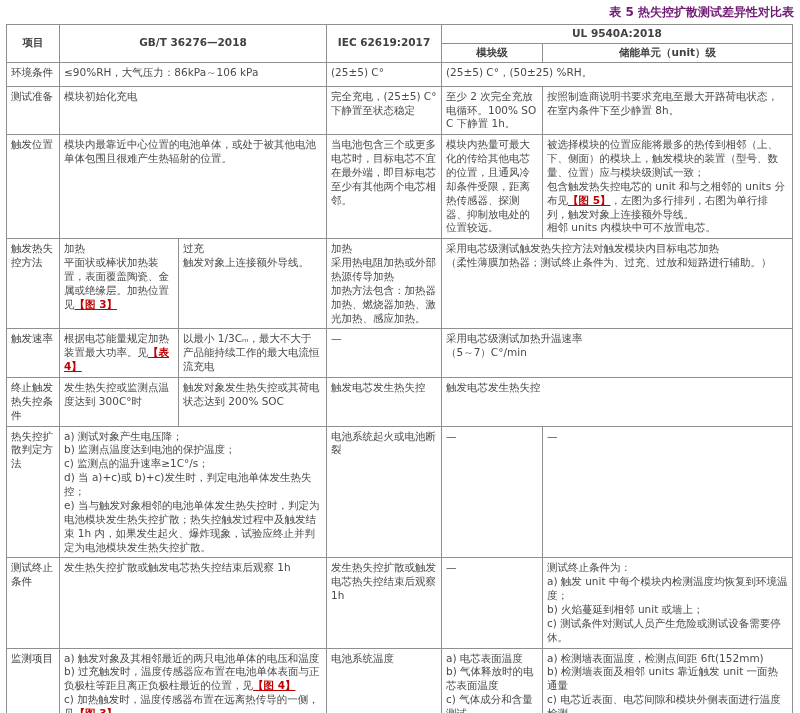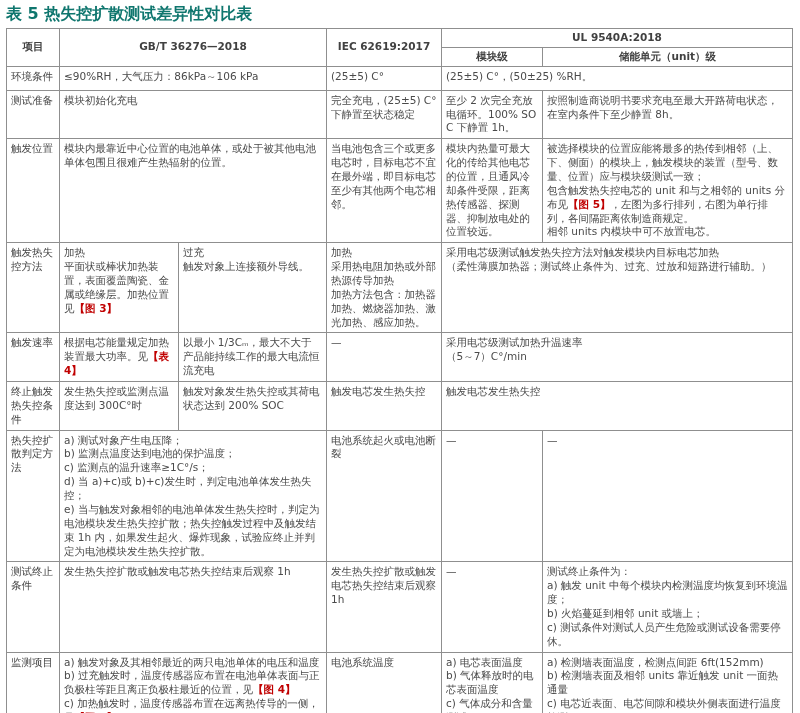--- a/index.html
+++ b/index.html
@@ -10,24 +10,24 @@
   }
   *{box-sizing:border-box;margin:0;padding:0;}
   html,body{background:var(--bg);}
   body{
     width:800px;height:713px;overflow:hidden;
     font-family:"DejaVu Sans",sans-serif;
     color:var(--text);
     padding:2px 6px;
   }
   .page-title{
-    text-align:left;
-    font-size:16px;
+    text-align:right;
+    font-size:12px;
     font-weight:bold;
-    color:#0f766e;
+    color:#701a75;
     padding:2px 0 3px 0;
   }
   table.cmp{
     border-collapse:collapse;
     table-layout:fixed;
     width:786px;
   }
   table.cmp th, table.cmp td{
     border:1px solid var(--border);
     vertical-align:top;
@@ -43,21 +43,21 @@
     vertical-align:middle;
     white-space:normal;
     color:#414141;
     padding:2px 2px;
   }
   td.label-cell{
     font-weight:normal;
     color:#454545;
     padding:4px 4px;
   }
-  .red{color:var(--red);font-weight:bold;}
+  .red{color:var(--red);font-weight:bold;text-decoration:underline;}
   
   tr.hrow1 th{height:18px;}
   tr.hrow2 th{height:16px;}
   tr.row-0 td{height:24px;margin-top:24px;}
   tr.row-1 td{height:42px;}
   tr.row-2 td{height:85px;}
   tr.row-3 td{height:77px;margin-top:19px;}
   tr.row-4 td{height:43px;margin-left:6px;}
   tr.row-5 td{height:45px;}
   tr.row-6 td{height:98px;}
@@ -103,21 +103,21 @@
         <td><span>完全充电，(25±5) C°下静置至状态稳定</span></td>
         <td><span>至少 2 次完全充放电循环。100% SOC 下静置 1h。</span></td>
         <td><span>按照制造商说明书要求充电至最大开路荷电状态，在室内条件下至少静置 8h。</span></td>
       </tr>
       <tr class="row-2">
         <td class="label-cell">触发位置</td>
         <td colspan="2"><span>模块内最靠近中心位置的电池单体，或处于被其他电池单体包围且很难产生热辐射的位置。</span></td>
         <td><span>当电池包含三个或更多电芯时，目标电芯不宜在最外端，即目标电芯至少有其他两个电芯相邻。</span></td>
         <td><span>模块内热量可最大化的传给其他电芯的位置，且通风冷却条件受限，距离热传感器、探测器、抑制放电处的位置较远。</span></td>
         <td><span>被选择模块的位置应能将最多的热传到相邻（上、下、侧面）的模块上，触发模块的装置（型号、数量、位置）应与模块级测试一致；
-包含触发热失控电芯的 unit 和与之相邻的 units 分布见</span><span class="red">【图 5】</span><span>，左图为多行排列，右图为单行排列，各间隔距离依制造商规定。
+包含触发热失控电芯的 unit 和与之相邻的 units 分布见</span><span class="red">【图 5】</span><span>，左图为多行排列，右图为单行排列，触发对象上连接额外导线。
 相邻 units 内模块中可不放置电芯。</span></td>
       </tr>
       <tr class="row-3">
         <td class="label-cell">触发热失控方法</td>
         <td><span>加热
 平面状或棒状加热装置，表面覆盖陶瓷、金属或绝缘层。加热位置见</span><span class="red">【图 3】</span></td>
         <td><span>过充
 触发对象上连接额外导线。</span></td>
         <td><span>加热
 采用热电阻加热或外部热源传导加热

